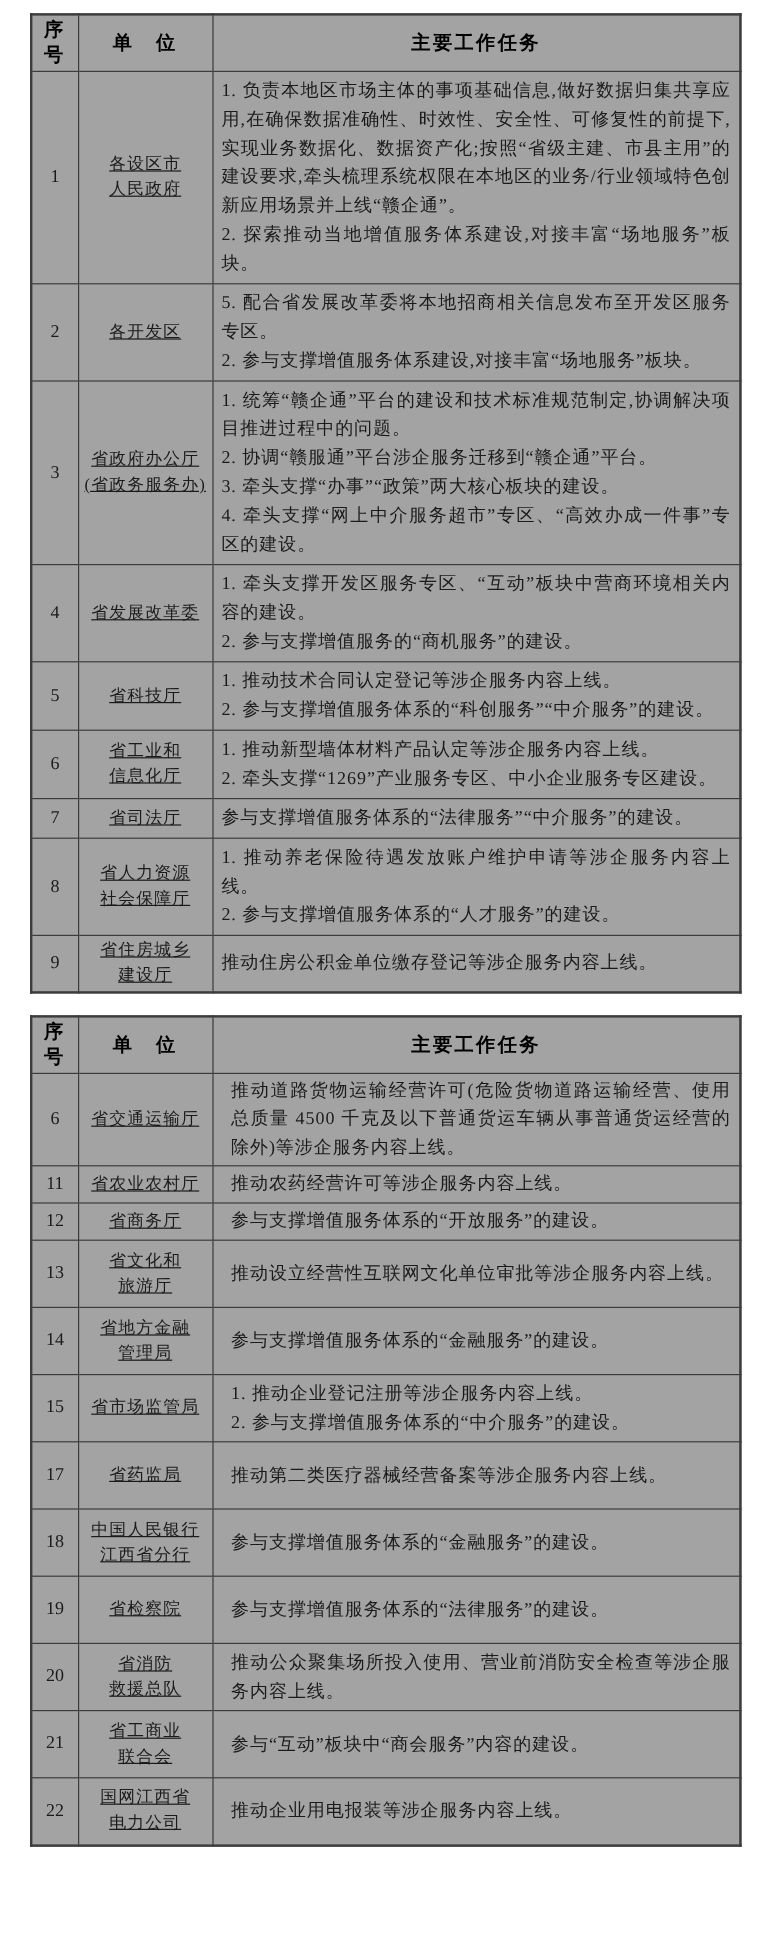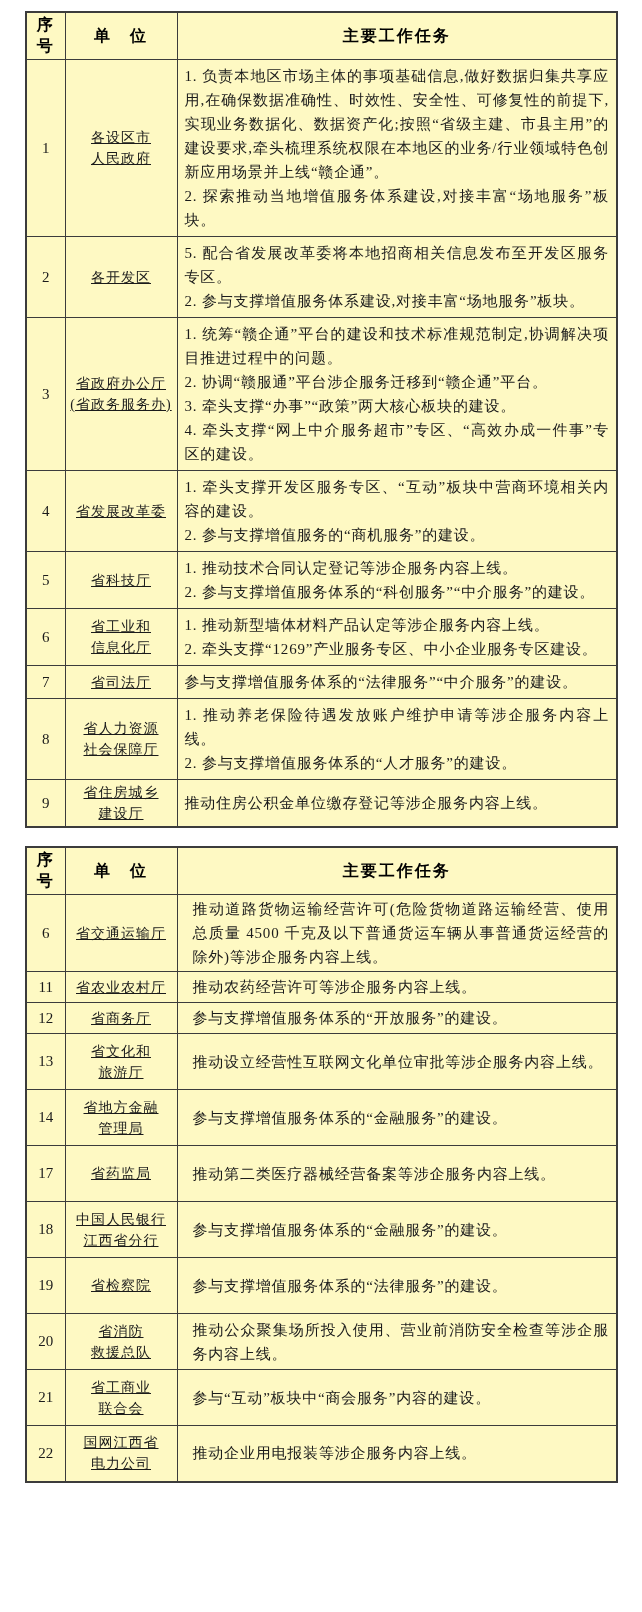--- a/index.html
+++ b/index.html
@@ -14,21 +14,21 @@
     color: #1b1b1b;
   }
   .doc {
     padding: 11px 25px 0 25px;
   }
   table.task-table {
     width: 591px;
     table-layout: fixed;
     border-collapse: collapse;
     border: 2px solid #3c3c3c;
-    background: #fef9c3;
+    background: #a3a3a3;
   }
   table.task-table + table.task-table,
   .table-gap {
     margin-top: 18px;
   }
   .task-table th, .task-table td {
     border: 1px solid #3c3c3c;
     vertical-align: middle;
     word-break: break-all;
   }
@@ -243,20 +243,30 @@
           <td class="col-no">14</td>
           <td class="col-unit">
             <div>省地方金融</div>
             <div>管理局</div>
           </td>
           <td class="col-tasks">
             <div>参与支撑增值服务体系的“金融服务”的建设。</div>
           </td>
         </tr>
         <tr>
+          <td class="col-no">15</td>
+          <td class="col-unit">
+            <div>省市场监管局</div>
+          </td>
+          <td class="col-tasks">
+            <div>1. 推动企业登记注册等涉企服务内容上线。</div>
+            <div>2. 参与支撑增值服务体系的“中介服务”的建设。</div>
+          </td>
+        </tr>
+        <tr>
           <td class="col-no">17</td>
           <td class="col-unit">
             <div>省药监局</div>
           </td>
           <td class="col-tasks">
             <div>推动第二类医疗器械经营备案等涉企服务内容上线。</div>
           </td>
         </tr>
         <tr>
           <td class="col-no">18</td>

